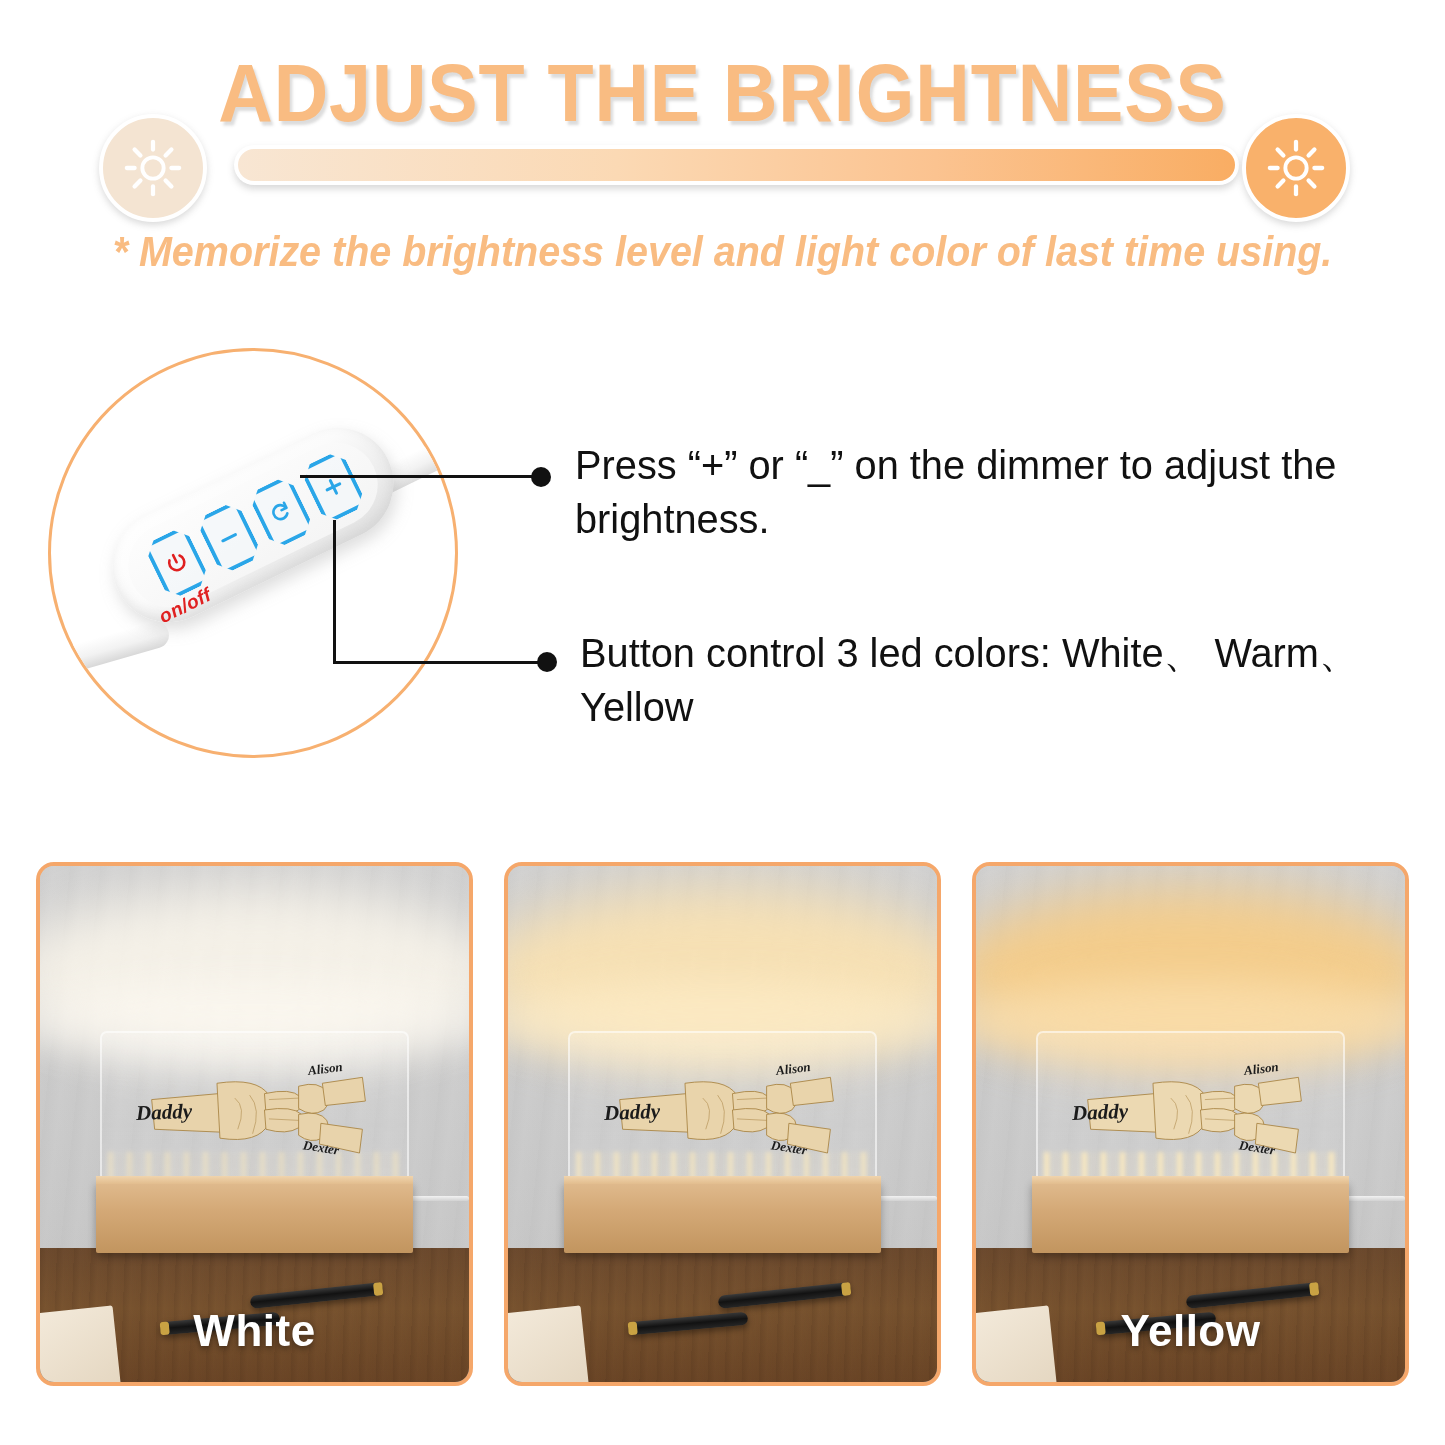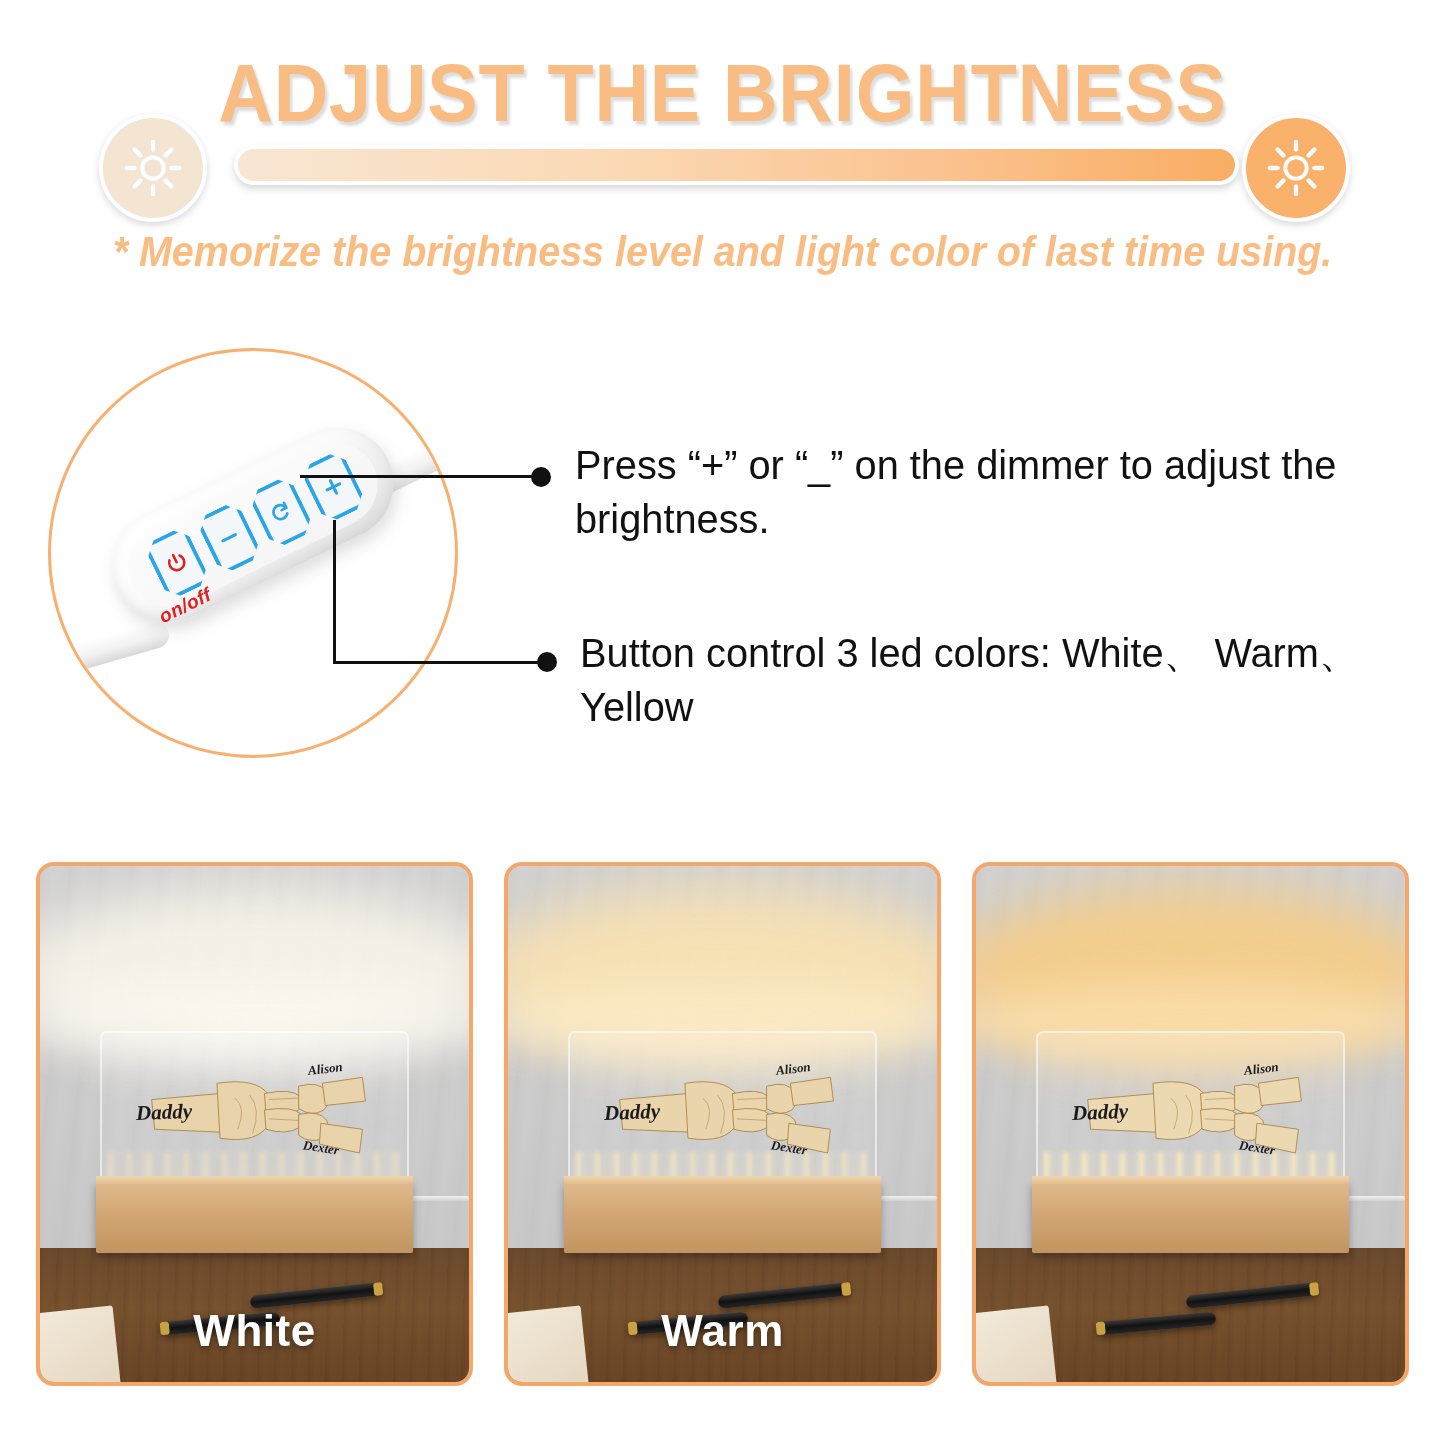--- a/index.html
+++ b/index.html
@@ -577,21 +577,20 @@
         <div class="wood-top"></div>
       </div>
 
       <div class="pen p1">
         <div class="pen-tip a"></div>
       </div>
       <div class="pen p2">
         <div class="pen-tip b"></div>
       </div>
     </div>
-    <div class="card-label">Warm</div>
   </div>
 
   <div class="card">
     <div class="scene">
       <div class="wall"></div>
       <div class="glow" style="background:rgba(246,204,136,0.95);"></div>
       <div class="glow2" style="background:rgba(250,222,172,0.82);"></div>
       <div class="table"></div>
       <div class="paper"></div>
       <div class="cord"></div>
@@ -627,14 +626,15 @@
         <div class="wood-top"></div>
       </div>
 
       <div class="pen p1">
         <div class="pen-tip a"></div>
       </div>
       <div class="pen p2">
         <div class="pen-tip b"></div>
       </div>
     </div>
+    <div class="card-label">Yellow</div>
   </div>
 </div>
 
 </body></html>

